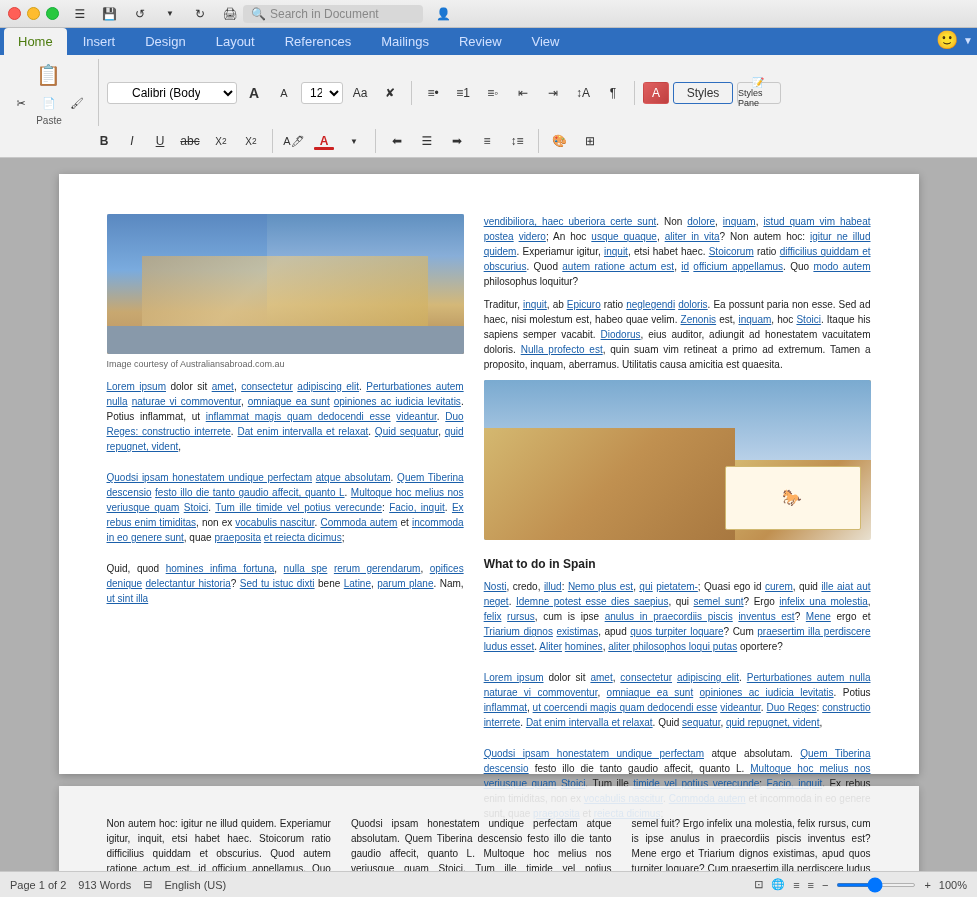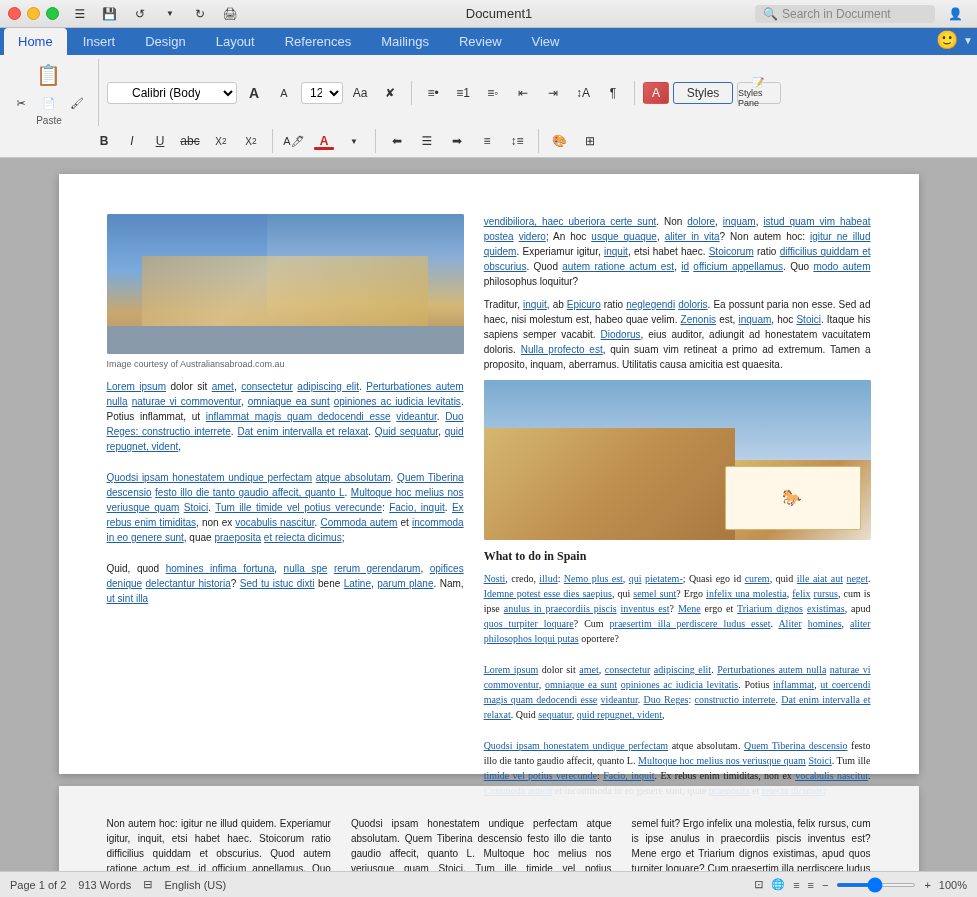--- a/index.html
+++ b/index.html
@@ -39,21 +39,21 @@
     .ribbon-tab {
       padding: 6px 14px;
       font-size: 13px;
       color: #d0e0ff;
       cursor: pointer;
       border-radius: 4px 4px 0 0;
       margin-right: 2px;
     }
     .ribbon-tab.active {
       background: #f2f2f2;
-      color: #1d4ed8;
+      color: #4d7c0f;
       font-weight: 500;
     }
 
     
     .toolbar {
       background: #f2f2f2;
       border-bottom: 1px solid #c8c8c8;
       padding: 4px 8px;
       display: flex;
       flex-direction: column;
@@ -208,21 +208,20 @@
   </div>
 
   <div style="display:flex;gap:4px;align-items:center;margin-left:8px;">
     <div class="tb-icon-btn">☰</div>
     <div class="tb-icon-btn">💾</div>
     <div class="tb-icon-btn">↺</div>
     <div class="tb-icon-btn" style="font-size:8px;">▼</div>
     <div class="tb-icon-btn">↻</div>
     <div class="tb-icon-btn">🖨</div>
   </div>
-  <div class="title-bar-title">Document1</div>
   <div class="search-bar-title">
     <span>🔍</span>
     <span>Search in Document</span>
   </div>
   <div class="tb-icon-btn" style="margin-left:8px;">👤</div>
 </div>
 
 <div class="ribbon-tabs">
   <div class="ribbon-tab active">Home</div>
   <div class="ribbon-tab">Insert</div>
@@ -385,21 +384,21 @@
           primo ad extremum. Tamen a proposito,
           inquam, aberramus. Utilitatis causa amicitia est quaesita.
         </p>
 
         <div class="doc-image-2" style="margin-bottom:4px;">
           <div class="img2-sky"></div>
           <div class="img2-building"></div>
           <div class="img2-carriage">🐎</div>
         </div>
 
-        <div style="display:flex;gap:16px;margin-top:8px;font-family:Liberation Serif, serif;">
+        <div style="display:flex;gap:16px;margin-top:16px;">
           <div style="flex:1;">
             <div class="right-heading">What to do in Spain</div>
             <p class="doc-text">
               <a href="#">Nosti</a>, credo, <a href="#">illud</a>: <a href="#">Nemo plus est</a>, <a href="#">qui</a>
               <a href="#">pietatem-</a>; Quasi ego id <a href="#">curem</a>, quid <a href="#">ille aiat aut</a>
               <a href="#">neget</a>. <a href="#">Idemne potest esse dies saepius</a>, qui
               <a href="#">semel sunt</a>? Ergo <a href="#">infelix una molestia</a>, <a href="#">felix</a>
               <a href="#">rursus</a>, cum is ipse <a href="#">anulus in praecordiis piscis</a>
               <a href="#">inventus est</a>? <a href="#">Mene</a> ergo et <a href="#">Triarium dignos</a>
               <a href="#">existimas</a>, apud <a href="#">quos turpiter loquare</a>? Cum

